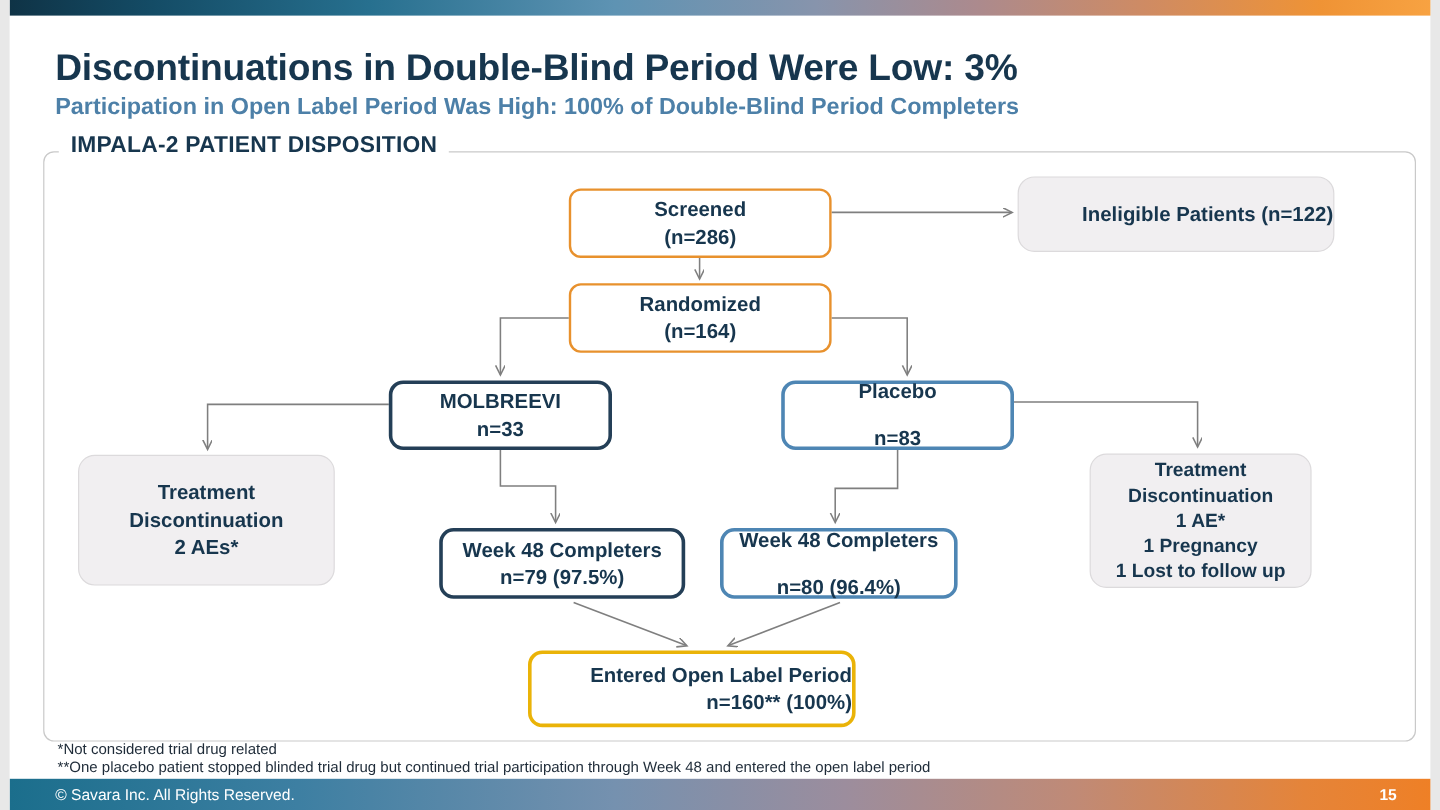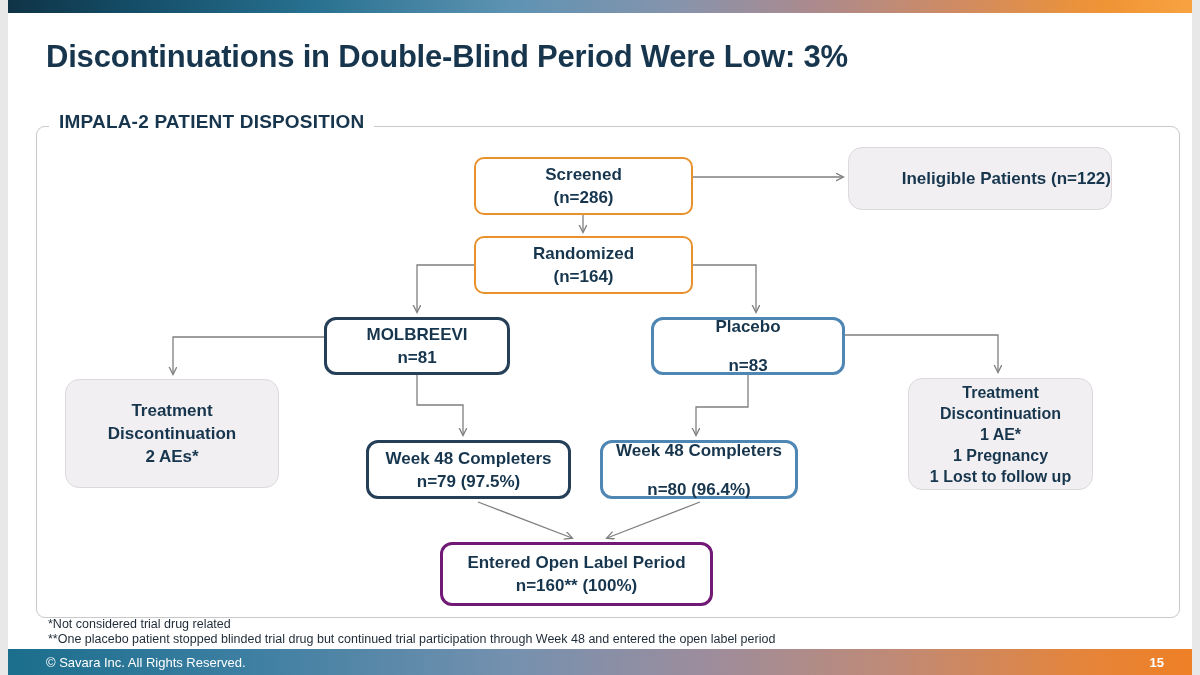--- a/index.html
+++ b/index.html
@@ -62,21 +62,21 @@
     display: flex; flex-direction: column;
     align-items: center; justify-content: center;
     text-align: center;
     font-weight: bold; color: #17364e;
     font-size: 17px; line-height: 23px;
     background: #ffffff;
   }
   .node.orange  { border: 2.5px solid #e8912d; border-radius: 10px; }
   .node.navy    { border: 3px solid #243f57;   border-radius: 12px; }
   .node.blue    { border: 3px solid #4e86b4;   border-radius: 12px; gap: 16px; }
-  .node.ltblue  { border: 3px solid #701a75;   border-radius: 12px; }
+  .node.ltblue  { border: 3px solid #eab308;   border-radius: 12px; align-items: flex-end; }
   .node.gray {
     background: #f1eff1; border: 1px solid #dcdadc; border-radius: 14px;
   }
   .node.gray.small { font-size: 16px; line-height: 21px; }
 
   #n-screened   { left: 466px; top: 157px; width: 219px; height: 58px; }
   #n-ineligible { left: 840px; top: 147px; width: 264px; height: 63px; align-items: flex-end; }
   #n-randomized { left: 466px; top: 236px; width: 219px; height: 58px; }
   #n-molbreevi  { left: 316px; top: 317px; width: 186px; height: 58px; }
   #n-placebo    { left: 643px; top: 317px; width: 194px; height: 58px; }
@@ -99,20 +99,21 @@
   #footnote-2 { top: 632px; }
 </style>
 </head>
 <body>
 
 <div class="slide">
 
   <div class="topbar"></div>
 
   <div class="title">Discontinuations in Double-Blind Period Were Low: 3%</div>
+  <div class="subtitle">Participation in Open Label Period Was High: 100% of Double-Blind Period Completers</div>
 
   <div class="frame">
     <span class="frame-legend">IMPALA-2 PATIENT DISPOSITION</span>
   </div>
 
   <svg class="arrows" viewBox="0 0 1200 675" xmlns="http://www.w3.org/2000/svg">
     <defs>
       <marker id="arr" markerWidth="10" markerHeight="10" refX="7.5" refY="4" orient="auto" markerUnits="userSpaceOnUse">
         <path d="M0,0 L8,4 L0,8" fill="none" stroke="#7f7f7f" stroke-width="1.3"></path>
       </marker>
@@ -140,21 +141,21 @@
     <span>Ineligible Patients (n=122)</span>
   </div>
 
   <div class="node orange" id="n-randomized">
     <span>Randomized</span>
     <span>(n=164)</span>
   </div>
 
   <div class="node navy" id="n-molbreevi">
     <span>MOLBREEVI</span>
-    <span>n=81</span>
+    <span>n=33</span>
   </div>
 
   <div class="node blue" id="n-placebo">
     <span>Placebo</span>
     <span>n=83</span>
   </div>
 
   <div class="node gray" id="n-txleft">
     <span>Treatment</span>
     <span>Discontinuation</span>

